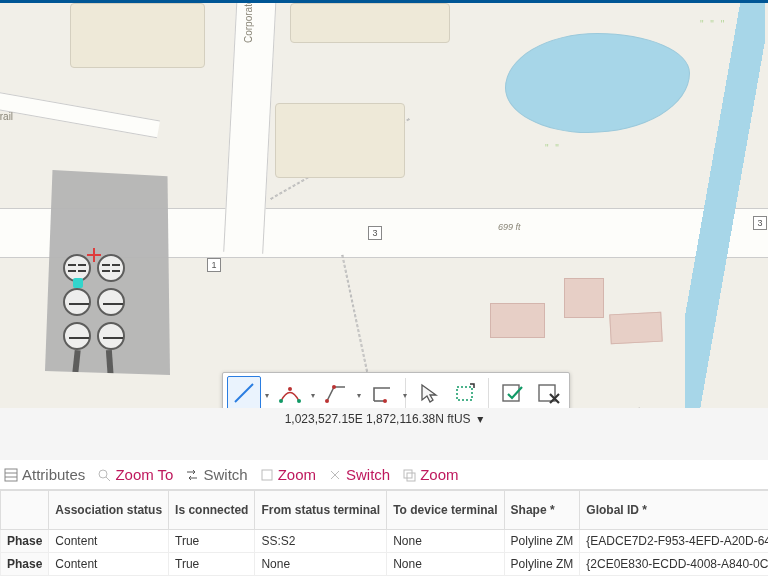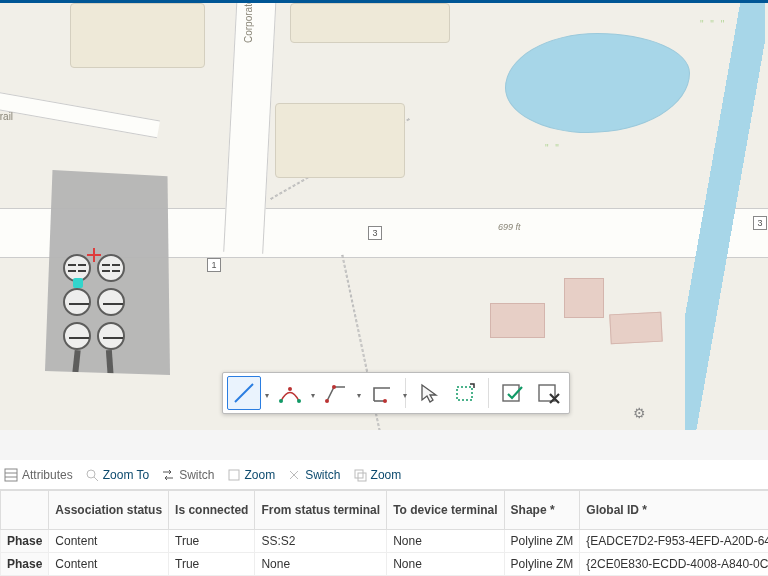--- a/index.html
+++ b/index.html
@@ -40,23 +40,23 @@
   .tool.active { border-color: #2a7de1; background: #eaf3fd; }
   .tool .dd { position: absolute; right: -9px; top: 14px; font-size: 8px; color: #666; }
   .tool-sep { width: 1px; height: 30px; background: #ddd; margin: 0 5px; }
   .gear { position: absolute; font-size: 14px; color: #888; }
   
   
   .coord-bar { position: absolute; bottom: 0; left: 0; width: 100%; text-align: center; font-size: 12px; color: #333; padding: 4px 0; background: #f5f5f5; }
   
   
   .panel { position: absolute; top: 460px; left: 0; width: 100%; background: #fff; height: 116px; }
-  .panel-toolbar { height: 30px; border-bottom: 1px solid #ddd; display: flex; align-items: center; gap: 12px; padding: 0 4px; font-size: 12px; color: #666; }
+  .panel-toolbar { height: 30px; border-bottom: 1px solid #ddd; display: flex; align-items: center; gap: 12px; padding: 0 4px; font-size: 15px; color: #666; }
   .ptool { display: flex; align-items: center; gap: 4px; cursor: pointer; }
-  .ptool.disabled { color: #0c4a6e; }
+  .ptool.disabled { color: #be185d; }
   .ptool .ico { width: 14px; height: 14px; display: inline-block; }
   
   
   .tbl { width: 100%; border-collapse: collapse; font-size: 12px; }
   .tbl th { background: #fafafa; border: 1px solid #ddd; padding: 12px 6px; text-align: left; font-weight: 600; color: #444; white-space: nowrap; }
   .tbl td { border: 1px solid #eee; padding: 4px 6px; white-space: nowrap; color: #333; }
   
   
   svg { display: block; }
 </style>
@@ -172,20 +172,21 @@
     <div class="tool">
       <svg width="24" height="24">
           <rect x="3" y="4" width="16" height="16" fill="none" stroke="#666" stroke-width="1.4"></rect>
           <line x1="14" y1="13" x2="23" y2="22" stroke="#333" stroke-width="2.2"></line>
           <line x1="23" y1="13" x2="14" y2="22" stroke="#333" stroke-width="2.2"></line>
         </svg>
     </div>
   </div>
   <span class="gear" style="top:402px; left:633px;">⚙</span>
 
+  <div class="coord-bar"><span>1,023,527.15E 1,872,116.38N ftUS</span> &nbsp;▾</div>
 </div>
 
 <div class="panel">
   <div class="panel-toolbar">
     <div class="ptool">
       <span class="ico">
           <svg width="14" height="14">
             <rect x="1" y="1" width="12" height="12" fill="none" stroke="#888"></rect>
             <line x1="1" y1="5" x2="13" y2="5" stroke="#888"></line>
             <line x1="1" y1="9" x2="13" y2="9" stroke="#888"></line>

